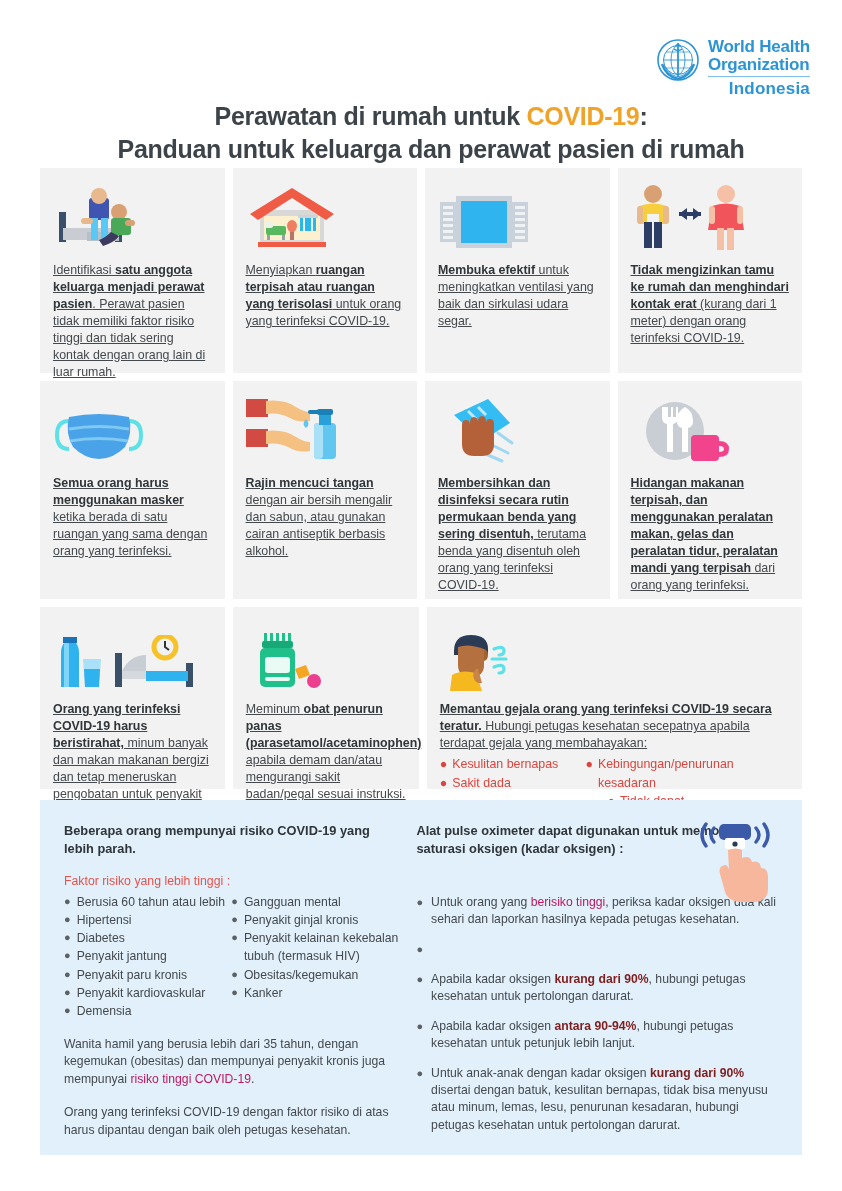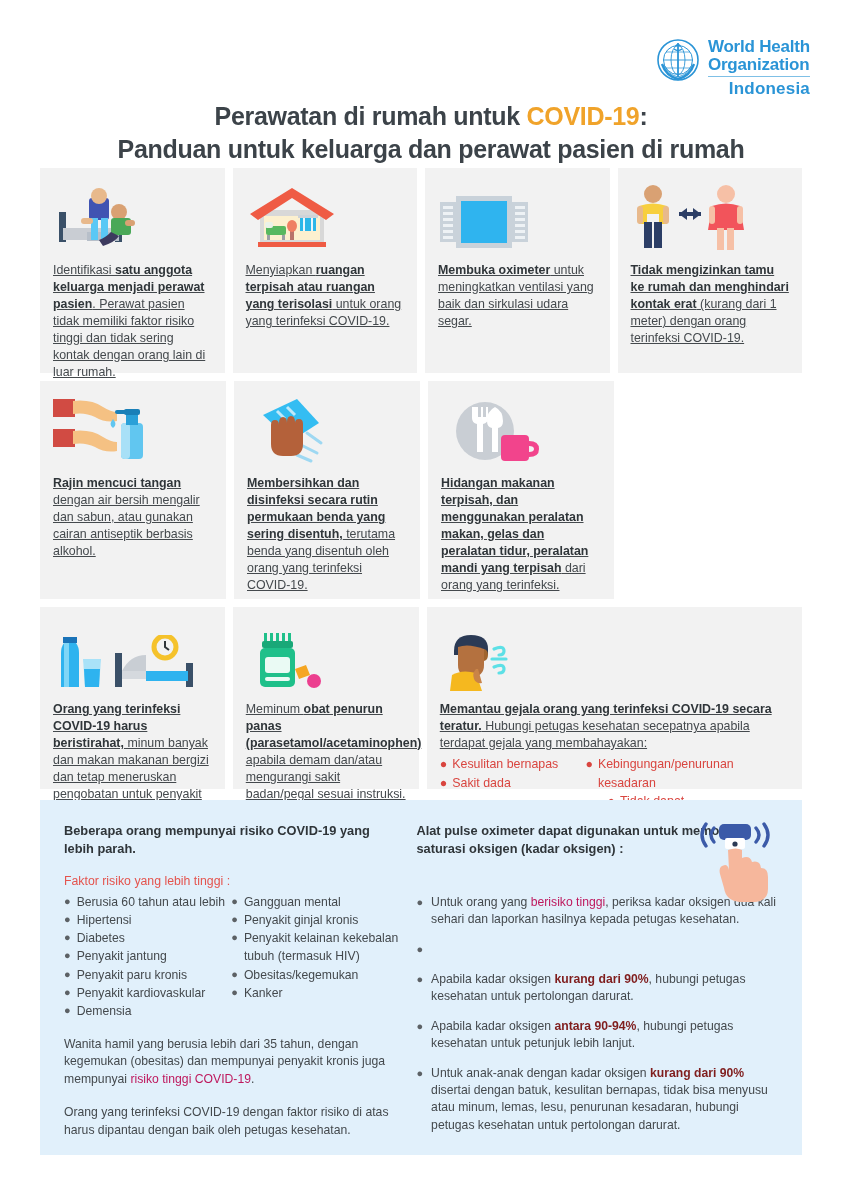--- a/index.html
+++ b/index.html
@@ -174,21 +174,21 @@
                 <rect x="77" y="20" width="10" height="3"></rect>
               <rect x="77" y="26" width="10" height="3"></rect>
                 <rect x="77" y="32" width="10" height="3"></rect>
               <rect x="77" y="38" width="10" height="3"></rect>
                 <rect x="77" y="44" width="10" height="3"></rect>
             </g>
             <rect x="18" y="4" width="56" height="52" fill="#c9d2da"></rect>
             <rect x="23" y="9" width="46" height="42" fill="#2fb4ef"></rect>
           </svg>
         </div>
-        <div class="ctext"><b>Membuka oximeter</b> untuk meningkatkan  ventilasi yang baik dan sirkulasi udara segar.</div>
+        <div class="ctext"><b>Membuka efektif</b> untuk meningkatkan  ventilasi yang baik dan sirkulasi udara segar.</div>
       </div>
 
       <div class="card c4">
         <div class="ico">
           <svg width="118" height="70" viewBox="0 0 118 70">
             <circle cx="22" cy="10" r="9" fill="#d9a173"></circle>
             <path d="M8 22 q14 -5 28 0 l0 18 l-8 0 l0 -10 l-12 0 l0 10 l-8 0 z" fill="#f7cf3e"></path>
             <rect x="6" y="22" width="6" height="18" rx="3" fill="#e8b98c"></rect>
             <rect x="32" y="22" width="6" height="18" rx="3" fill="#e8b98c"></rect>
             <rect x="13" y="38" width="8" height="26" fill="#2c3e66"></rect>
@@ -205,20 +205,32 @@
               <path d="M70 30 l-8 -6 l0 12 z"></path>
             </g>
           </svg>
         </div>
         <div class="ctext"><b>Tidak mengizinkan tamu ke rumah dan menghindari kontak erat</b> (kurang dari 1 meter) dengan orang  terinfeksi COVID-19.</div>
       </div>
     </div>
 
     <div class="row row-2">
 
+      <div class="card c4">
+        <div class="ico">
+          <svg width="92" height="62" viewBox="0 0 92 62">
+            <path d="M16 16 q-12 0 -12 14 q0 14 12 14" fill="none" stroke="#5de0e6" stroke-width="4"></path>
+            <path d="M76 16 q12 0 12 14 q0 14 -12 14" fill="none" stroke="#5de0e6" stroke-width="4"></path>
+            <path d="M16 12 q30 -6 60 0 q4 16 -4 30 q-12 12 -26 12 q-14 0 -26 -12 q-8 -14 -4 -30 z" fill="#4aa3e8"></path>
+            <path d="M16 24 q30 -5 60 0" stroke="#7fc9f2" stroke-width="3.2" fill="none"></path>
+            <path d="M17 36 q29 -5 58 0" stroke="#7fc9f2" stroke-width="3.2" fill="none"></path>
+          </svg>
+        </div>
+        <div class="ctext"><b>Semua orang harus menggunakan masker</b> ketika berada di satu ruangan yang sama dengan orang yang terinfeksi.</div>
+      </div>
 
       <div class="card c4">
         <div class="ico">
           <svg width="100" height="72" viewBox="0 0 100 72">
             <rect x="0" y="4" width="22" height="18" fill="#d14b43"></rect>
             <path d="M20 6 q18 -2 30 6 q8 5 14 5 l0 9 q-12 2 -22 -4 q-10 -5 -22 -3 z" fill="#f5c183"></path>
             <rect x="0" y="34" width="22" height="18" fill="#d14b43"></rect>
             <path d="M20 36 q18 -2 30 6 q8 5 14 5 l0 9 q-12 2 -22 -4 q-10 -5 -22 -3 z" fill="#f5c183"></path>
             <rect x="68" y="28" width="22" height="36" rx="4" fill="#61c6f0"></rect>
             <rect x="68" y="28" width="9" height="36" rx="4" fill="#a8e0f7"></rect>

